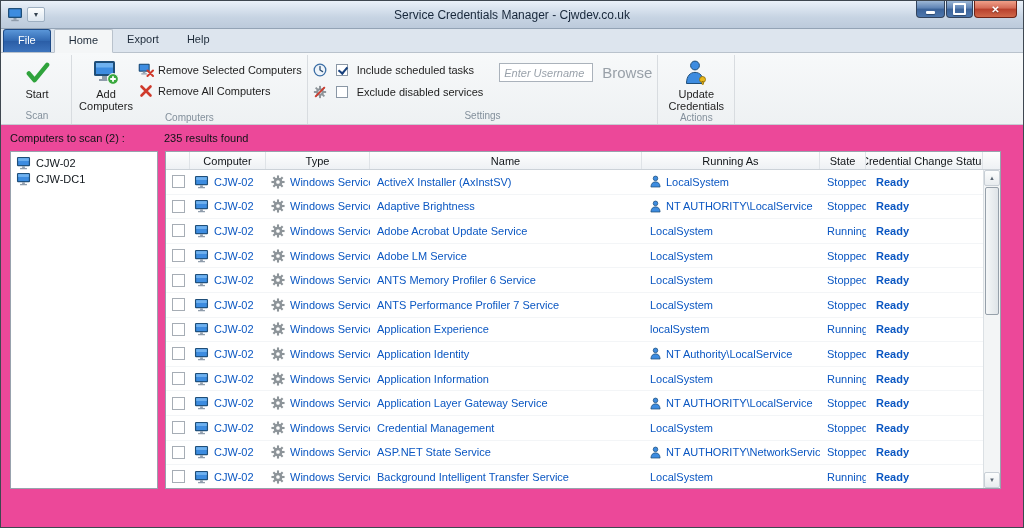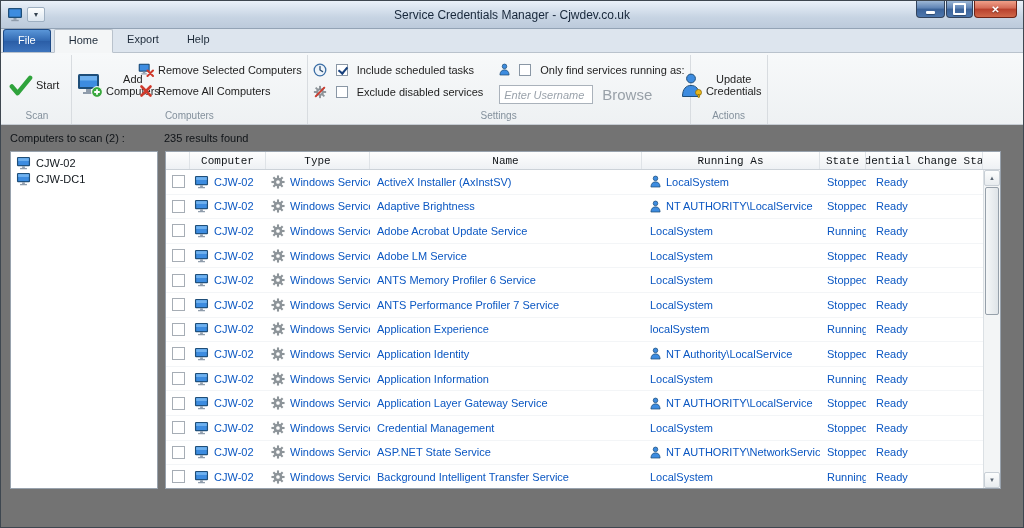--- a/index.html
+++ b/index.html
@@ -1,19 +1,19 @@
 <!DOCTYPE html>
 <html style="--blue: #0b57c2;"><head>
 <meta charset="utf-8">
 <style>
   :root{ --blue:#0b57c2; }
   *{margin:0;padding:0;box-sizing:border-box;}
   html,body{width:1024px;height:528px;}
   body{font-family:"Liberation Sans",sans-serif;font-size:11px;color:#1e1e1e;background:#8b9199;}
-  .window{width:1024px;height:528px;border:1px solid #3e4750;display:flex;flex-direction:column;background:#737373;overflow:hidden;}
+  .window{width:1024px;height:528px;border:1px solid #3e4750;display:flex;flex-direction:column;background:#ec4899;overflow:hidden;}
 
   
   .titlebar{height:28px;flex:0 0 28px;background:linear-gradient(#eaf1f9,#c7d4e3 60%,#bccadb);border-bottom:1px solid #93a3b5;position:relative;display:flex;align-items:center;padding:0 6px;gap:4px;}
   .title-text{position:absolute;left:0;right:0;text-align:center;font-size:12px;color:#17273a;pointer-events:none;}
   .qat{width:18px;height:15px;border:1px solid #9fb0c2;border-radius:2px;background:linear-gradient(#fdfefe,#dce6f0);display:flex;align-items:center;justify-content:center;z-index:2;}
   .qat::before{content:"▾";font-size:8px;color:#33414f;line-height:1;}
   .caption-buttons{position:absolute;top:0;right:6px;display:flex;z-index:2;}
   .cap-btn{height:17px;border:1px solid #32435c;border-top:none;display:flex;align-items:center;justify-content:center;color:#fff;margin-left:1px;}
   .cap-min{width:29px;border-radius:0 0 4px 4px;background:linear-gradient(#9db7d6 0%,#5d82b4 45%,#3c6399 50%,#4d77ad 100%);}
   .cap-max{width:27px;border-radius:0 0 4px 4px;background:linear-gradient(#9db7d6 0%,#5d82b4 45%,#3c6399 50%,#4d77ad 100%);}
@@ -26,21 +26,21 @@
   .tabs{height:24px;flex:0 0 24px;background:#dde5ee;display:flex;padding-left:2px;border-bottom:1px solid #b9c2cc;}
   .tab{padding:4px 14px 5px;color:#1e2b3a;}
   .tab-file{background:linear-gradient(#5a96d8,#3168b1 50%,#2a5da6 50%,#3d74bd);color:#fff;border:1px solid #1d4a86;border-bottom:none;border-radius:3px 3px 0 0;margin-right:3px;}
   .tab-active{background:#f4f6f7;border:1px solid #b9c2cc;border-bottom:1px solid #f4f6f7;border-radius:2px 2px 0 0;margin-bottom:-1px;}
 
   
   .ribbon{height:72px;flex:0 0 72px;background:linear-gradient(#f7f9fa,#eef1f3);border-bottom:1px solid #c6ccd3;display:flex;padding:2px 0 0 2px;}
   .rgroup{display:flex;flex-direction:column;border-right:1px solid #d8dce0;padding:2px 5px 1px;}
   .rgroup-content{flex:1;display:flex;}
   .rgroup-label{height:13px;text-align:center;color:#83909c;font-size:10px;}
-  .bigbtn{width:58px;display:flex;flex-direction:row;align-items:center;text-align:center;line-height:12px;padding-top:3px;gap:3px;border-radius:3px;}
+  .bigbtn{width:58px;display:flex;flex-direction:column;align-items:center;text-align:center;line-height:12px;padding-top:3px;gap:3px;border-radius:3px;}
   .stack{display:flex;flex-direction:column;gap:6px;margin:5px 0 0 3px;}
   .smallbtn{display:flex;align-items:center;gap:4px;height:15px;white-space:nowrap;}
   .scol{display:flex;flex-direction:column;gap:7px;margin-top:5px;}
   .checkrow{display:flex;align-items:center;gap:9px;height:15px;white-space:nowrap;}
   .checkbox{width:12px;height:12px;background:#fff;border:1px solid #8a97a5;position:relative;flex:0 0 12px;}
   .checkbox.checked::after{content:"";position:absolute;left:3px;top:0.5px;width:4px;height:7px;border:solid #17407c;border-width:0 2px 2px 0;transform:rotate(40deg);}
   .inputrow{display:flex;gap:9px;margin-top:1px;}
   input.username{width:94px;height:19px;border:1px solid #aab2bb;padding:0 4px;font-family:"Liberation Sans",sans-serif;font-size:11px;color:#444;background:#fff;}
   input.username::placeholder{color:#9aa2ab;font-style:italic;}
   .browse{color:#98a0a8;background:none;border:none;font-family:"Liberation Sans",sans-serif;font-size:15px;}
@@ -51,32 +51,32 @@
   .lbl-computers{width:154px;}
 
   
   .main{height:338px;flex:0 0 338px;display:flex;padding:0 22px 0 9px;gap:7px;}
   .sidebar{width:148px;flex:0 0 148px;background:#fff;border:1px solid #98a2ad;padding:3px 2px;overflow:hidden;}
   .sb-item{display:flex;align-items:center;gap:5px;padding:1px 3px;color:#10161c;}
 
   .tablewrap{flex:1;background:#fff;border:1px solid #98a2ad;position:relative;display:flex;flex-direction:column;overflow:hidden;}
   .thead,.trow{display:grid;grid-template-columns:24px 76px 104px 272px 178px 46px 1fr;}
   .thead{height:18px;flex:0 0 18px;border-bottom:1px solid #ccd2d8;background:linear-gradient(#fefefe,#eef1f4);padding-right:17px;}
-  .hcell{border-right:1px solid #dfe3e7;display:flex;align-items:center;justify-content:center;color:#101418;white-space:nowrap;overflow:hidden;font-family:Liberation Mono, monospace;}
+  .hcell{border-right:1px solid #dfe3e7;display:flex;align-items:center;justify-content:center;color:#101418;white-space:nowrap;overflow:hidden;}
   .tbody{flex:1;overflow:hidden;margin-right:17px;}
   .trow{height:24.6px;align-items:center;border-bottom:1px solid #f3f5f7;}
   .cell{display:flex;align-items:center;gap:5px;color:var(--blue);overflow:hidden;white-space:nowrap;height:100%;}
   .c-check{justify-content:center;}
   .rowcheck{width:13px;height:13px;border:1px solid #a6adb5;background:#fff;}
   .c-computer{padding-left:4px;}
   .c-type{padding-left:5px;}
   .c-name{padding-left:7px;}
   .c-runas{padding-left:8px;}
   .c-state{padding-left:7px;}
-  .c-status{padding-left:10px;}
+  .c-status{padding-left:10px;font-weight:bold;}
 
   
   .vscroll{position:absolute;top:18px;right:0;bottom:0;width:17px;background:#f3f5f6;border-left:1px solid #dbe0e4;}
   .sb-btn{position:absolute;left:0;right:0;height:16px;display:flex;align-items:center;justify-content:center;background:linear-gradient(#fcfdfd,#e8ecef);border:1px solid #c8cfd6;border-radius:2px;}
   .sb-up{top:0;}
   .sb-down{bottom:0;}
   .sb-up::before{content:"▲";font-size:6px;color:#5a6673;}
   .sb-down::before{content:"▼";font-size:6px;color:#5a6673;}
   .sb-thumb{position:absolute;top:17px;left:1px;right:1px;height:128px;background:linear-gradient(90deg,#f5f7f8,#dfe4e8);border:1px solid #96a0aa;border-radius:2px;}
 
@@ -188,28 +188,20 @@
                 <circle cx="8" cy="8" r="4.4"></circle>
               </g>
               <circle cx="8" cy="8" r="1.9" fill="#f5f7f8"></circle>
               <path d="M2.5 13.5 L13.5 2.5" stroke="#cf3a2c" stroke-width="2"></path>
             </svg>
             <span class="checkbox"></span>
             <span>Exclude disabled services</span>
           </div>
         </div>
         <div class="scol">
-          <div class="checkrow">
-            <svg width="11" height="13" viewBox="0 0 12 13">
-    <circle cx="6" cy="3.1" r="2.5" fill="#3d8ce0" stroke="#1e4e79" stroke-width="0.8"></circle>
-    <path d="M1 12.5 C1 8.8 3.2 6.9 6 6.9 C8.8 6.9 11 8.8 11 12.5 Z" fill="#3d8ce0" stroke="#1e4e79" stroke-width="0.8"></path>
-  </svg>
-            <span class="checkbox"></span>
-            <span>Only find services running as:</span>
-          </div>
           <div class="inputrow">
             <input class="username" type="text" placeholder="Enter Username" style="">
             <button class="browse">Browse</button>
           </div>
         </div>
       </div>
       <div class="rgroup-label">Settings</div>
     </div>
 
     <div class="rgroup">

